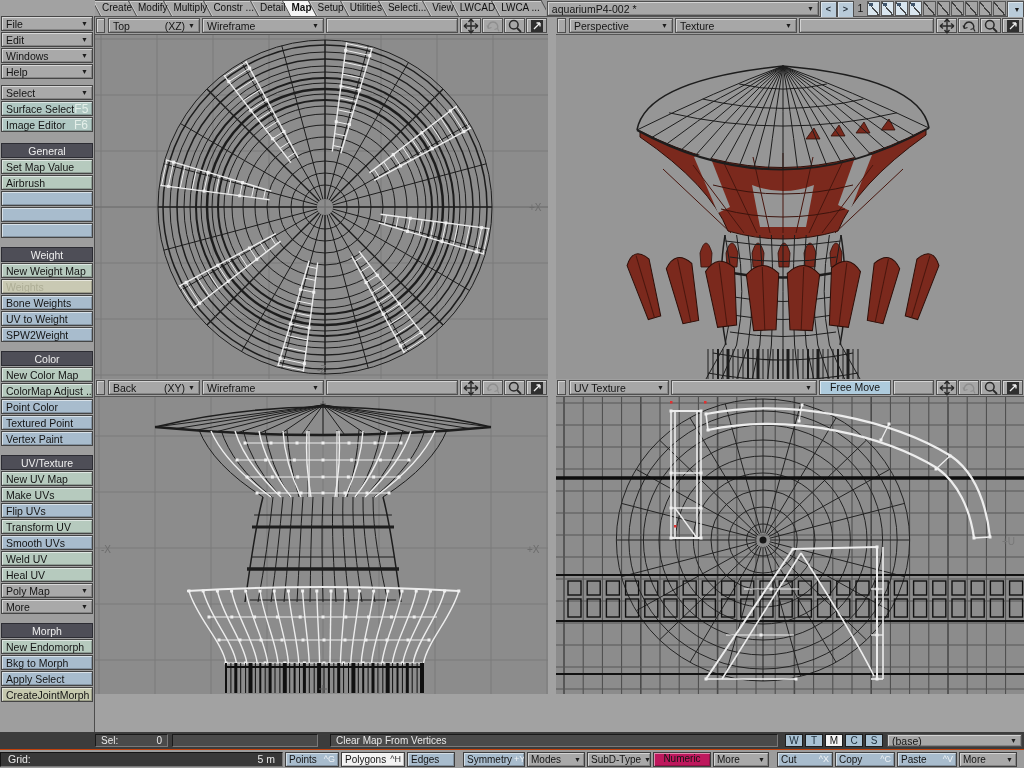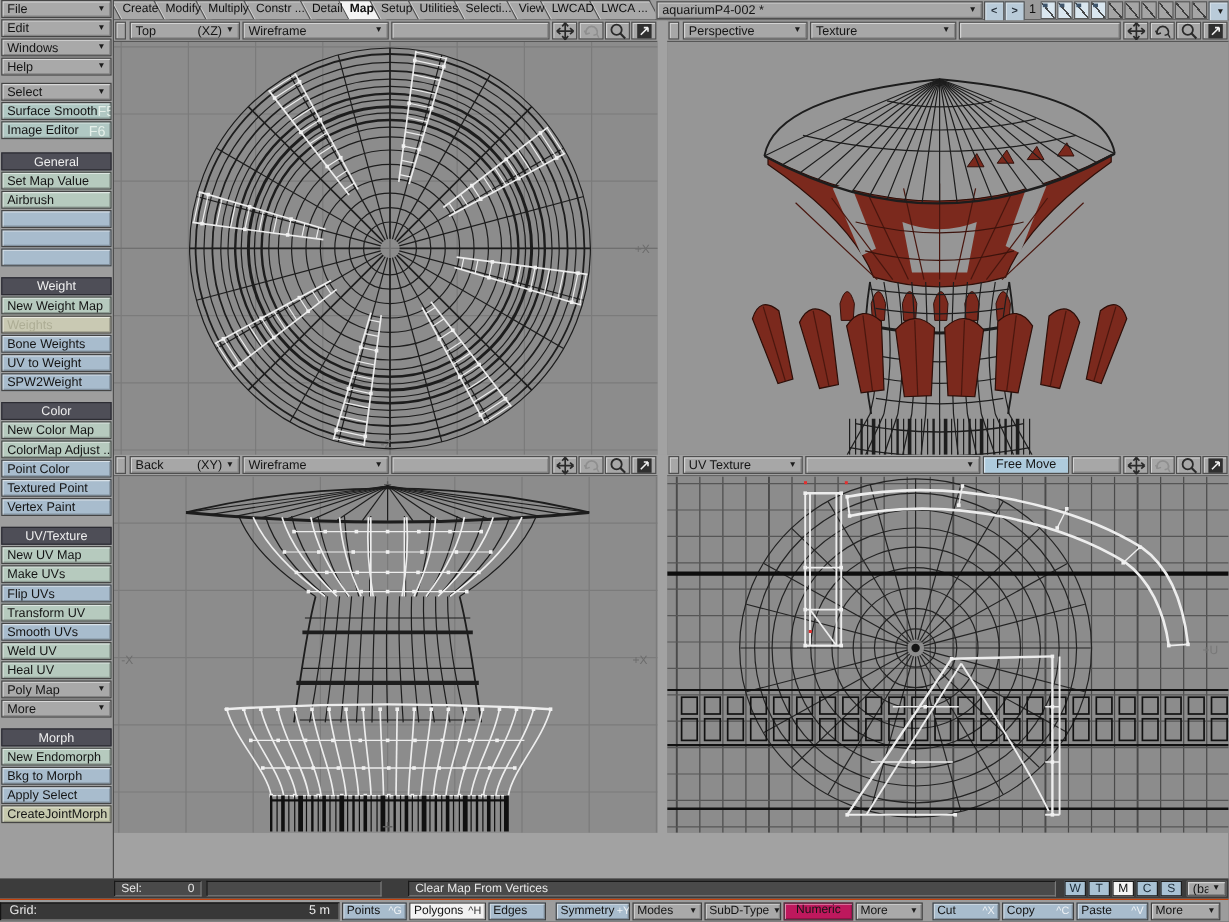--- a/index.html
+++ b/index.html
@@ -27,21 +27,21 @@
            box-shadow:inset 1px 1px 0 rgba(255,255,255,.5);text-align:center;line-height:14px;
            font-size:9px;font-weight:bold;color:#26303a;}
   #layer-num{width:13px;text-align:center;line-height:17px;color:#111;}
   #layer-bank{display:flex;margin-top:1px;}
   .layer-cell{width:13px;height:15px;margin-right:1px;background:#a5a5a5;border:1px solid #585858;
       box-sizing:border-box;position:relative;
       background-image:linear-gradient(to top right,transparent 45%,rgba(45,45,45,.85) 45%,rgba(45,45,45,.85) 53%,transparent 53%);}
   .layer-cell.lit{background-color:#d9e6ef;}
   .layer-cell.lit::before{content:"";position:absolute;left:1px;top:1px;width:4px;height:3px;background:#40556b;}
   
-  #sidebar{position:absolute;left:0;top:0;width:95px;height:732px;background:#9e9e9e;
+  #sidebar{position:absolute;left:0;top:16px;width:95px;height:732px;background:#9e9e9e;
            border-right:1px solid #4d4d4d;box-sizing:border-box;}
   .side-btn{height:15px;line-height:14px;margin:0 1px 1px 1px;padding:0 4px;display:flex;align-items:center;
             background:#a9a9a9;border:1px solid #454545;box-sizing:border-box;
             box-shadow:inset 1px 1px 0 rgba(255,255,255,.55), inset -1px -1px 0 rgba(0,0,0,.22);
             white-space:nowrap;overflow:hidden;font-size:10.5px;}
   .side-btn .txt{flex:1;text-align:left;}
   .side-btn.mint{background:#b6cabe;}
   .side-btn.blue{background:#a8bccd;}
   .side-btn.teal{background:#b0c8c3;}
   .side-btn.khaki{background:#c6c9ae;}
@@ -75,21 +75,21 @@
   #row-top{display:flex;} #row-bottom{display:flex;}
   .col-left{width:453px;} .col-gut{width:8px;background:#a2a2a2;} .col-right{width:468px;}
   
   #statusbar{position:absolute;left:0;top:732px;width:1024px;height:17px;background:#3c3c3c;
              display:flex;align-items:center;box-sizing:border-box;}
   .sfield{height:13px;background:#4a4a4a;border:1px solid;border-color:#191919 #7a7a7a #7a7a7a #191919;
           color:#e8e8e8;display:flex;align-items:center;padding:0 5px;box-sizing:border-box;font-size:10px;}
   #sel-field{width:73px;margin-left:95px;}
   #sel-field .v{flex:1;text-align:right;}
   #blank-field{width:146px;margin-left:4px;}
-  #msg-field{width:540px;margin-left:22px;}
+  #msg-field{width:448px;margin-left:12px;}
   .vmap-btn{width:18px;height:13px;margin-left:2px;background:#a9c2d4;border:1px solid #1d1d1d;
             text-align:center;line-height:12px;color:#1d2c38;font-size:10px;box-sizing:border-box;}
   .vmap-btn.active{background:#f5f5f5;color:#111;}
   #vmap-group{display:flex;margin-left:5px;}
   #base-combo{flex:1;margin:0 2px 0 4px;height:13px;}
   
   #bottombar{position:absolute;left:0;top:749px;width:1024px;height:19px;background:#9c9c9c;
              display:flex;align-items:center;border-top:1px solid #c2410c;box-sizing:border-box;}
   #grid-field{width:283px;height:15px;background:#383838;border:1px solid;border-color:#141414 #777 #777 #141414;
               color:#e9e9e9;display:flex;align-items:center;padding:0 7px;box-sizing:border-box;}
@@ -162,21 +162,21 @@
     <div class="side-btn">
         <span class="txt">Help</span>
         <span class="dd">▼</span>
       </div>
     <div class="sgap5"></div>
     <div class="side-btn">
         <span class="txt">Select</span>
         <span class="dd">▼</span>
       </div>
     <div class="side-btn teal">
-        <span class="txt">Surface Smooth</span>
+        <span class="txt">Surface Select</span>
         <span class="fkey">F5</span>
       </div>
     <div class="side-btn teal">
         <span class="txt">Image Editor</span>
         <span class="fkey">F6</span>
       </div>
     <div class="sgap10"></div>
     <div class="sec-header">General</div>
     <div class="side-btn mint">
         <span class="txt">Set Map Value</span>

